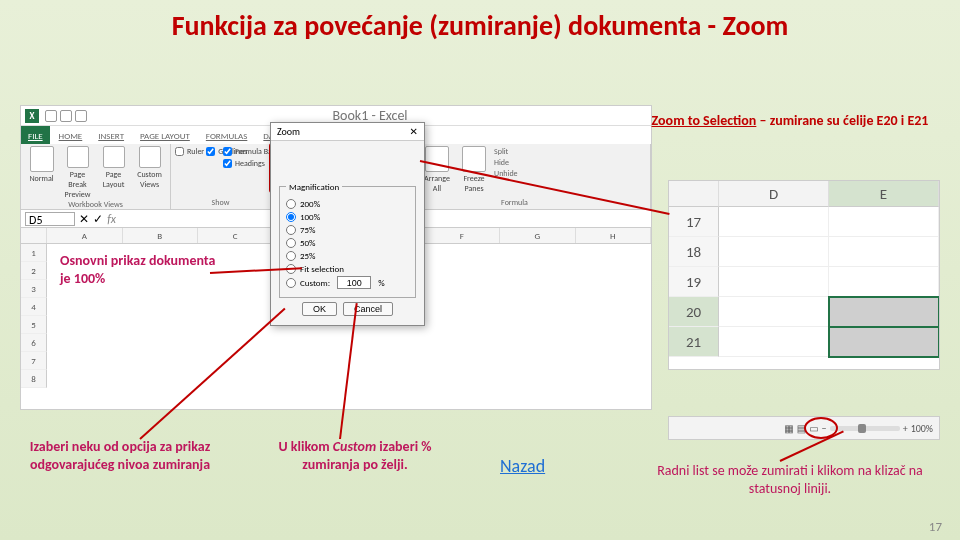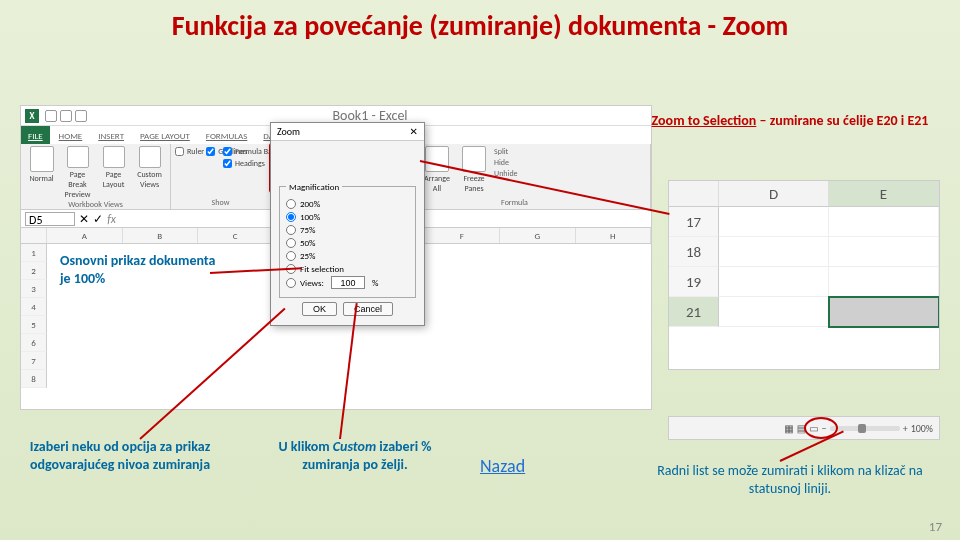--- a/index.html
+++ b/index.html
@@ -39,41 +39,41 @@
 .dlg-title { height:18px; background:#fff; border-bottom:1px solid #ccc; padding:2px 6px; font-size:10px; display:flex; justify-content:space-between; }
 .dlg-body { padding:4px 8px;margin-top:36px; }
 .dlg-body fieldset { border:1px solid #aaa; padding:4px 6px 6px; margin-bottom:4px; }
 .dlg-body legend { font-size:9px; padding:0 3px; }
 .radio-row { display:flex; align-items:center; gap:4px; margin:2px 0; font-size:9px; }
 .radio-row input[type=radio] { width:10px; height:10px; }
 .custom-in { width:34px; height:13px; border:1px solid #888; background:#fff; font-size:9px; text-align:center; margin:0 3px; }
 .dlg-btns { display:flex; gap:6px; justify-content:center; padding-bottom:5px;align-items:flex-end; }
 .dlg-btns button { font-size:9px; padding:1px 10px; border:1px solid #888; background:#f9f9f9; border-radius:2px; }
 
-.callout { position:absolute; font-size:14px; font-weight:bold; color:#0369a1; line-height:1.25; text-align:center; }
+.callout { position:absolute; font-size:14px; font-weight:bold; color:#be185d; line-height:1.25; text-align:center; }
 .callout u { text-decoration:underline; text-decoration-color:#c00000; }
 .red-line { position:absolute; background:#c00000; height:2px; transform-origin:left center; pointer-events:none; }
 
 .excel2 { position:absolute; right:20px; top:180px; width:272px; height:190px; background:#fff; border:1px solid #ccc; overflow:hidden; }
 .e2-cols { display:flex; height:26px; }
 .e2-cols div { flex:1; text-align:center; line-height:26px; font-size:15px; color:#555; border-bottom:1px solid #ccc; border-right:1px solid #ddd; background:#f3f3f3; }
 .e2-cols .selcol { background:#d5e3cf; }
 .e2-row { display:flex; height:30px; }
 .e2-row .rn { width:50px; text-align:center; line-height:30px; font-size:15px; color:#555; border-right:1px solid #ccc; border-bottom:1px solid #eee; background:#f6f6f6; }
 .e2-row .cell { flex:1; border-right:1px solid #eee; border-bottom:1px solid #eee; }
 .e2-row.sel .rn { background:#d5e3cf; }
 .e2-row.sel .cell.s { background:#cfcfcf; outline:2px solid #217346; outline-offset:-1px; }
 .e2-row.sel2 .cell.s { background:#cfcfcf; }
 
 .status { position:absolute; right:20px; top:416px; width:272px; height:24px; background:#f3f3f3; border:1px solid #ccc; display:flex; align-items:center; justify-content:flex-end; gap:3px; padding:0 6px; font-size:10px; color:#555; }
 .status .sbar { width:70px; height:5px; background:#ddd; position:relative; border-radius:2px; }
 .status .sbar .knob { position:absolute; left:28px; top:-2px; width:8px; height:9px; background:#888; border-radius:2px; }
 .circle-red { position:absolute; border:2px solid #c00000; border-radius:50%; width:34px; height:22px; pointer-events:none; }
 
-.nazad { position:absolute; left:480px; top:455px; font-size:18px; color:#1f6fd4; text-decoration:underline; }
+.nazad { position:absolute; left:500px; top:455px; font-size:18px; color:#1f6fd4; text-decoration:underline; }
 .pgnum { position:absolute; right:18px; bottom:6px; font-size:13px; color:#888; }
 </style>
 </head>
 <body>
 
 <div class="title">Funkcija za povećanje (zumiranje) dokumenta - Zoom</div>
 
 <div class="excel1">
   <div class="ribbon-top">
     <span class="xl-icon">X</span>
@@ -237,21 +237,21 @@
       <label class="radio-row">
           <input type="radio" name="z" style="">
           <span>25%</span>
         </label>
       <label class="radio-row">
           <input type="radio" name="z" style="">
           <span>Fit selection</span>
         </label>
       <label class="radio-row">
           <input type="radio" name="z" style="">
-          <span>Views:</span>
+          <span>Custom:</span>
           <input class="custom-in" value="100" style="">
           <span>%</span>
         </label>
     </fieldset>
     <div class="dlg-btns">
       <button>OK</button>
       <button>Cancel</button>
     </div>
   </div>
 </div>
@@ -283,20 +283,25 @@
     </div>
   <div class="e2-row">
       <div class="rn">18</div>
       <div class="cell"></div>
       <div class="cell"></div>
     </div>
   <div class="e2-row">
       <div class="rn">19</div>
       <div class="cell"></div>
       <div class="cell"></div>
+    </div>
+  <div class="e2-row sel">
+      <div class="rn">20</div>
+      <div class="cell"></div>
+      <div class="cell s"></div>
     </div>
   <div class="e2-row sel sel2">
       <div class="rn">21</div>
       <div class="cell"></div>
       <div class="cell s"></div>
     </div>
 </div>
 
 <div class="status">
   <span>▦</span>

